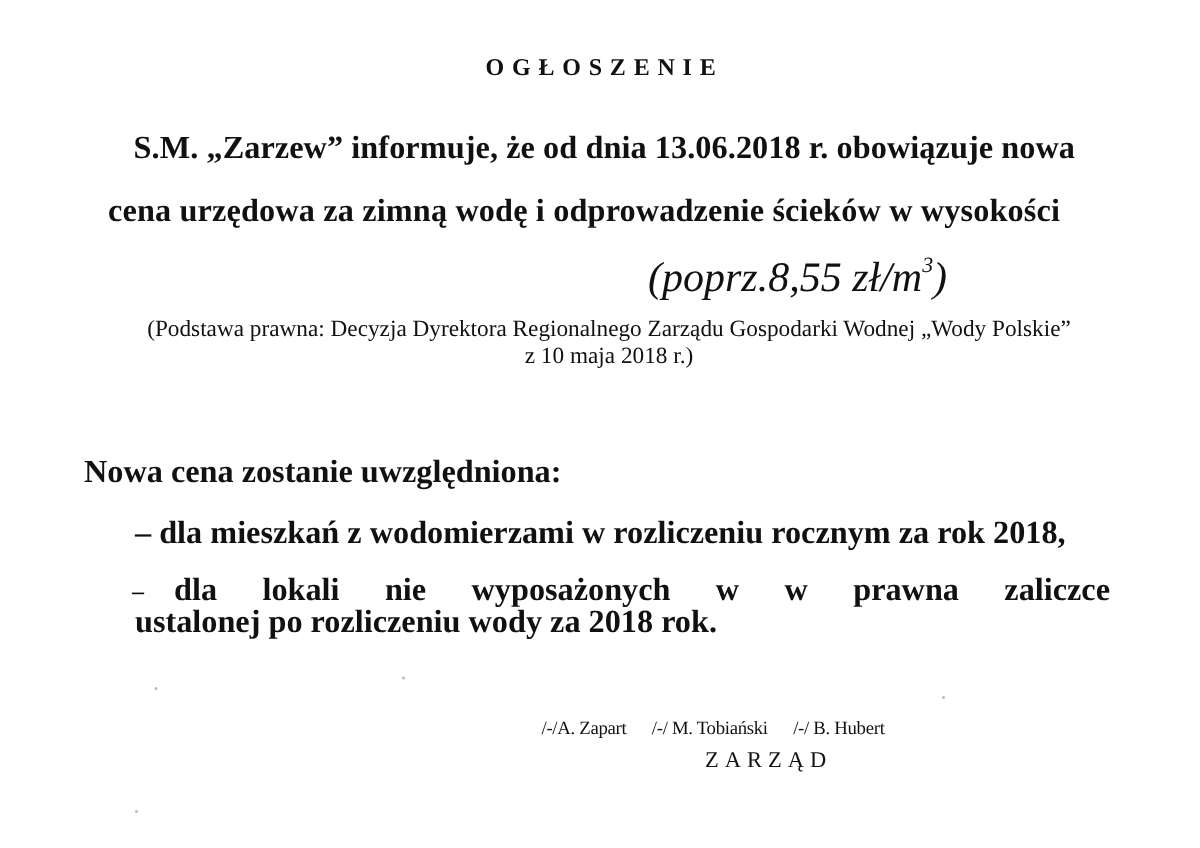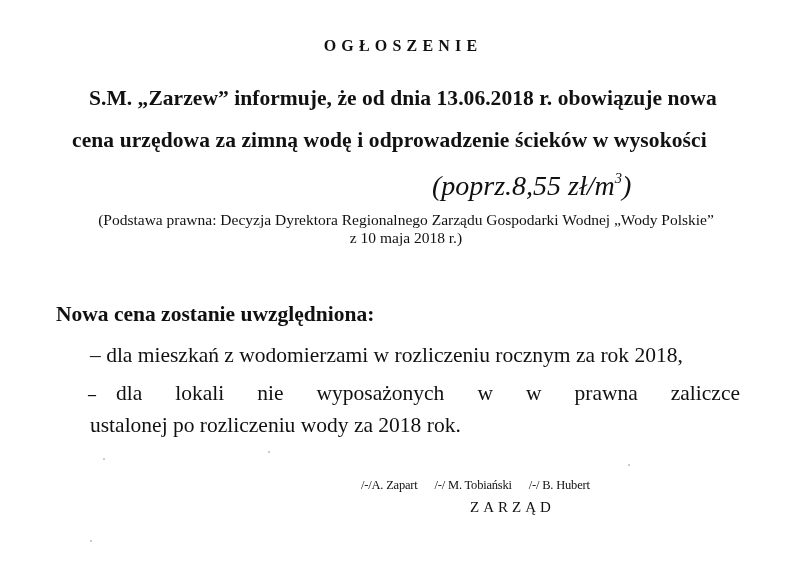--- a/index.html
+++ b/index.html
@@ -66,29 +66,29 @@
     }
     .legal div { white-space: nowrap; }
 
     .subhead {
       left: 56px; top: 302px;
       font-size: 21.5px;
       font-weight: bold;
     }
     .item {
       font-size: 21.5px;
-      font-weight: normal;
+      font-weight: bold;
     }
     .item1 { left: 90px; top: 343px; }
     .dash2 { left: 88px; top: 386px; font-size: 16px; font-weight: bold; }
     .item2 {
       left: 116px; top: 381px; width: 624px;
       display: flex; justify-content: space-between;
     }
-    .item2b { left: 90px; top: 413px; }
+    .item2b { left: 90px; top: 402px; }
 
     .board {
       left: 470px; top: 499px;
       font-size: 15px;
       letter-spacing: 4px;
     }
     .signs {
       left: 361px; top: 478px;
       font-size: 12.5px;
       letter-spacing: -0.2px;

